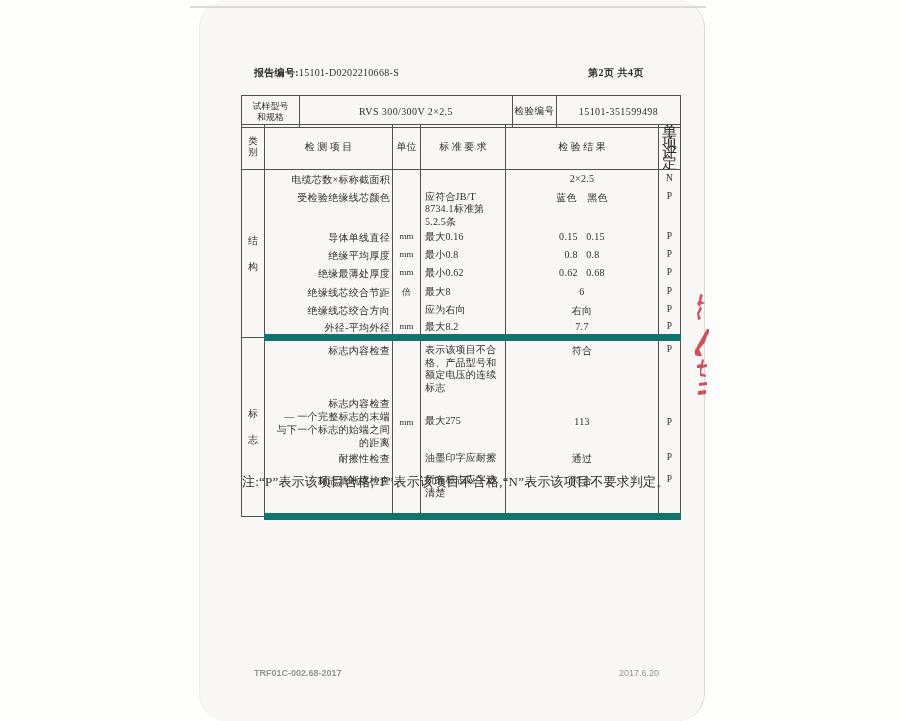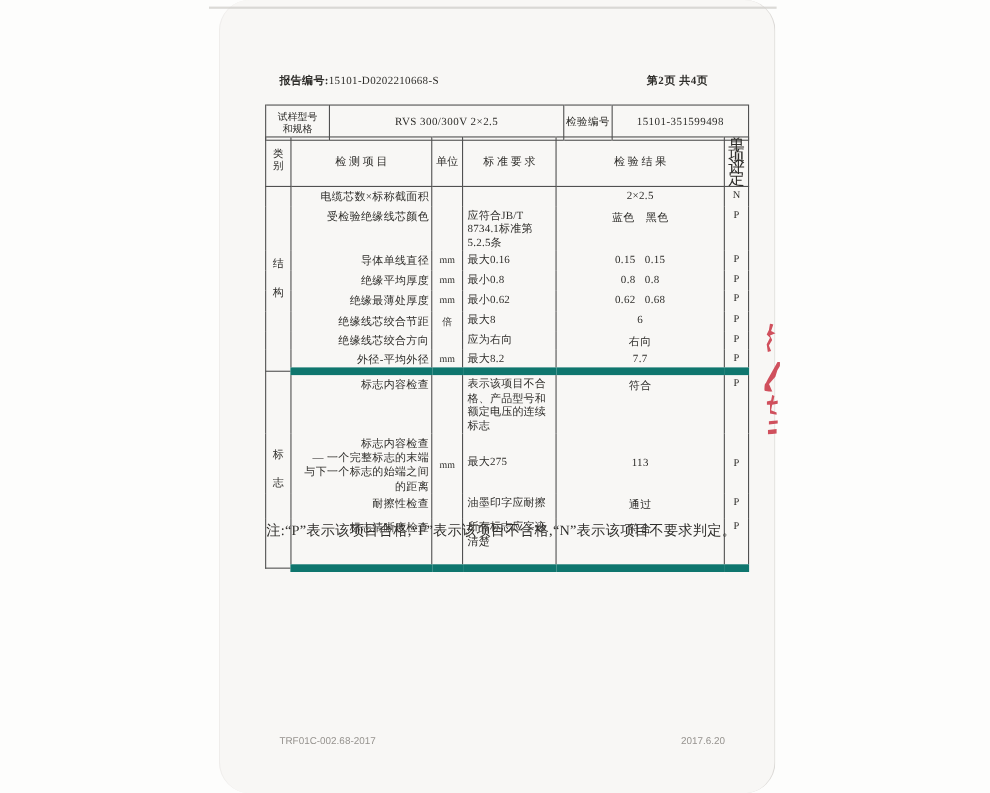--- a/index.html
+++ b/index.html
@@ -48,21 +48,21 @@
   .main td.cat div{line-height:11px;margin:15px 0;}
   .main td.td-item{text-align:right;padding-left:9px;padding-right:2px;letter-spacing:.3px;line-height:13px;}
   .main td.td-unit{text-align:center;font-size:9px;margin-top:40px;}
   .main td.td-req{text-align:left;padding-left:4px;padding-right:2px;line-height:12.5px;letter-spacing:.2px;}
   .main td.td-result{text-align:center;letter-spacing:.3px;}
   .main td.td-eval{text-align:center;font-size:9.5px;}
   .main tr.section-end td{border-bottom:7px solid #0f766e;}
   
   .note{position:absolute;left:42px;top:473px;font-size:13px;letter-spacing:.2px;}
   .footer-left{position:absolute;left:54px;top:668px;font-size:9px;color:#96938f;
-               font-family:"Liberation Sans","DejaVu Sans",sans-serif;}
+               font-family:"Liberation Sans","DejaVu Sans",sans-serif;font-weight:bold;}
   .footer-right{position:absolute;left:419px;top:668px;font-size:9px;color:#96938f;
                font-family:"Liberation Sans","DejaVu Sans",sans-serif;}
   
   .seal{position:absolute;pointer-events:none;opacity:.9;}
 </style>
 </head>
 <body>
 
 <div class="page">
   <div class="page-top-edge"></div>

